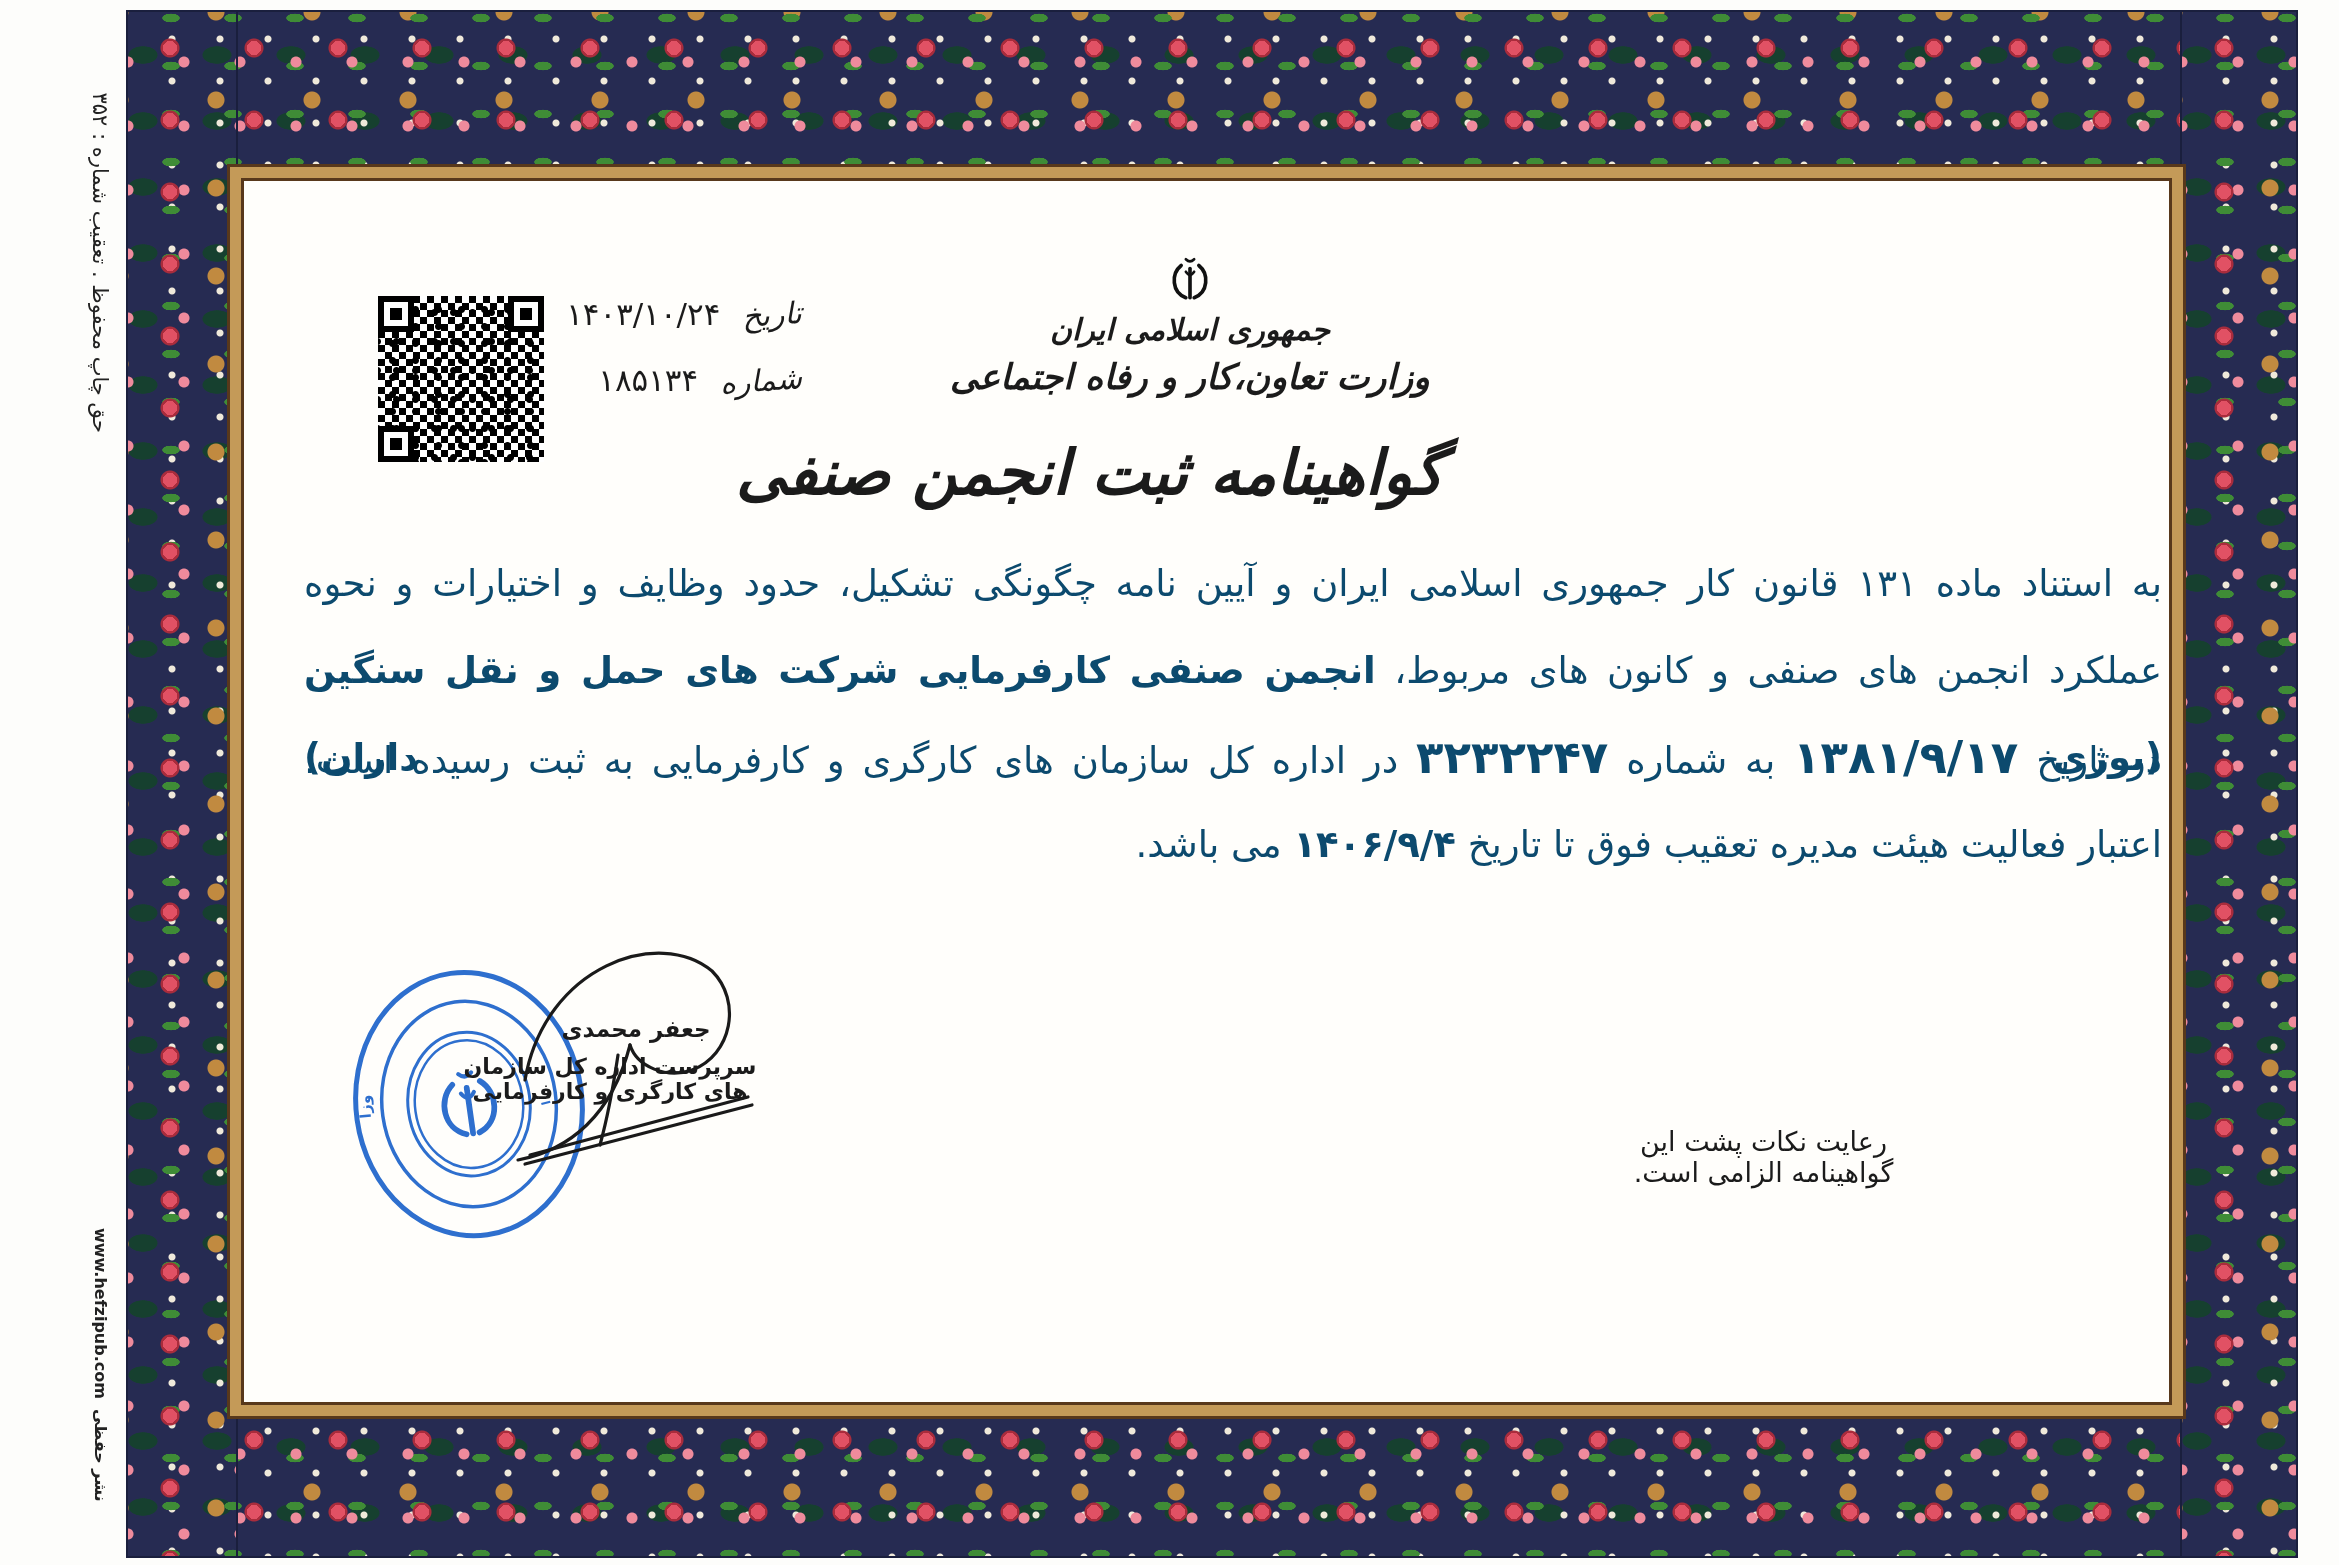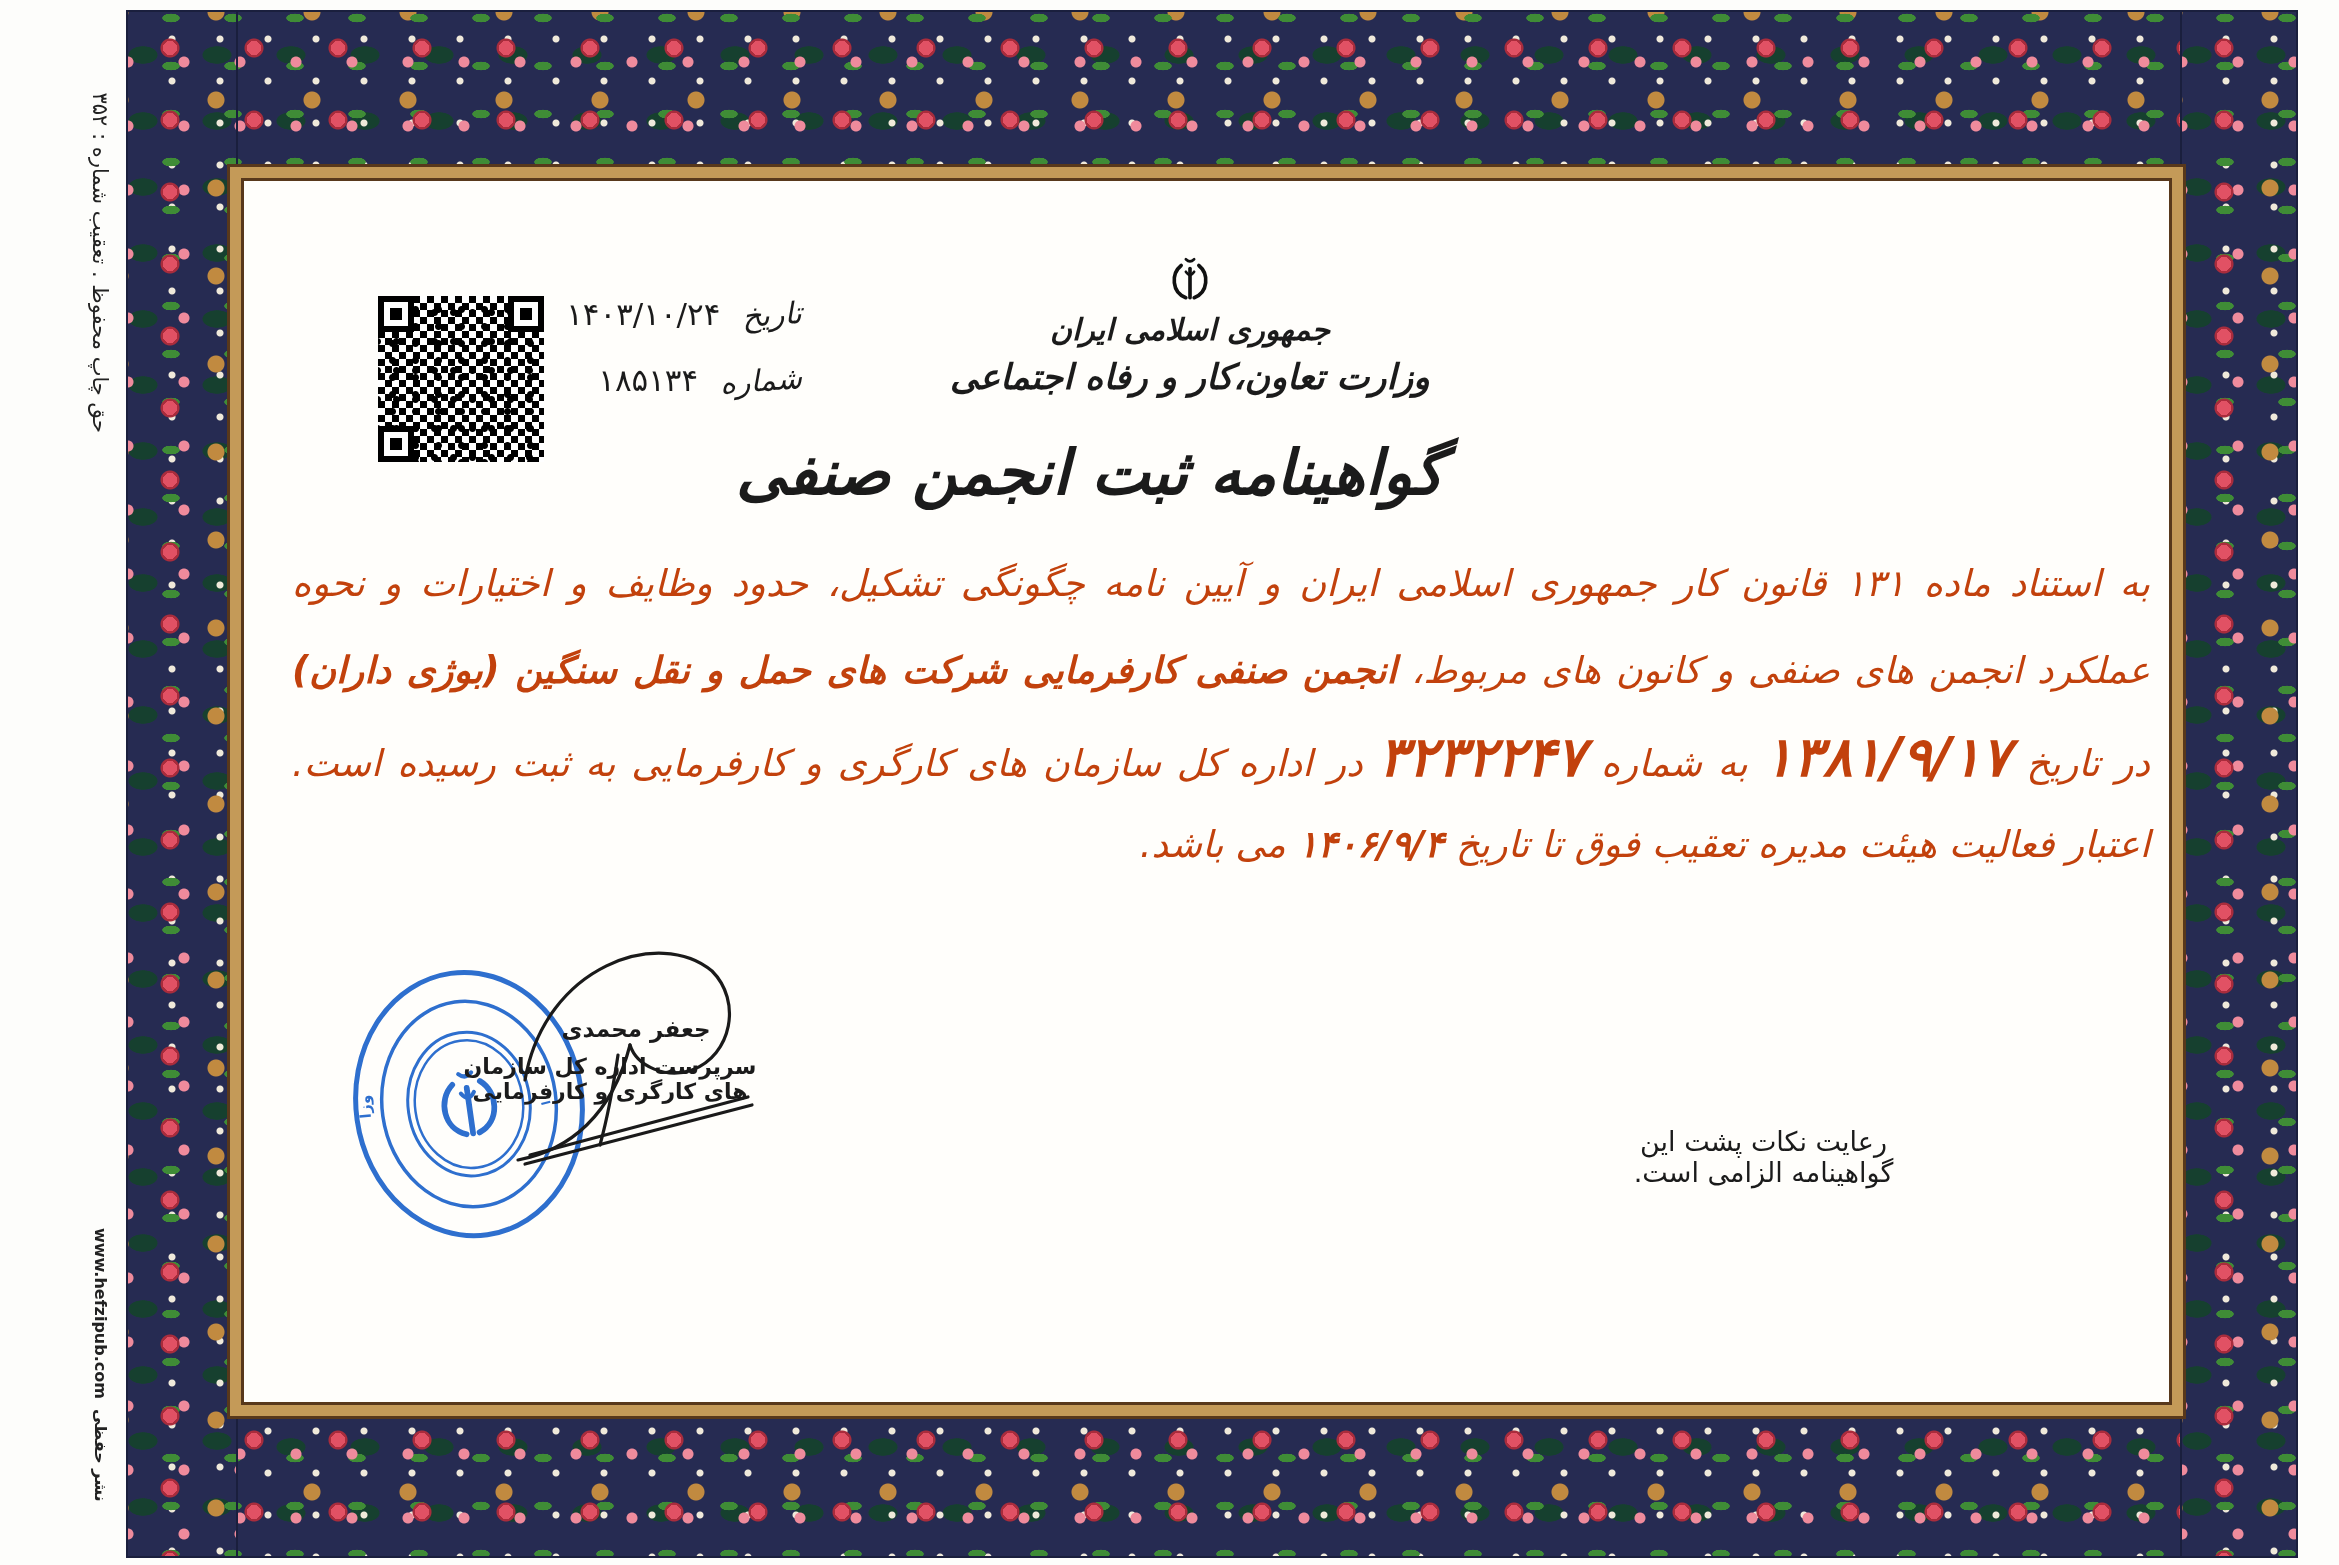--- a/index.html
+++ b/index.html
@@ -60,25 +60,25 @@
   .header{left:890px;top:250px;width:600px;text-align:center;}
   .emblem-top{width:52px;height:58px;color:#111;}
   .country{font-size:30px;font-weight:bold;font-style:italic;margin-top:0px;direction:rtl;}
   .ministry{font-size:35px;font-weight:bold;font-style:italic;margin-top:10px;direction:rtl;}
 
   
   .title{left:640px;top:436px;width:900px;text-align:center;direction:rtl;
     font-size:62px;font-weight:bold;font-style:italic;white-space:nowrap;}
 
   
-  .body-par{left:292px;top:540px;width:1858px;direction:rtl;font-size:37px;color:#c2410c;font-style:italic;}
+  .body-par{left:304px;top:540px;width:1858px;direction:rtl;font-size:37px;color:#0c4a6e;}
   .bline{height:87px;line-height:87px;text-align:justify;text-align-last:justify;}
   .bline.last{text-align-last:start;}
   .b{font-weight:bold;}
-  .bignum{font-weight:bold;font-size:55px;letter-spacing:2px;}
+  .bignum{font-weight:bold;font-size:45px;letter-spacing:2px;}
 
   
   .stamp{left:352px;top:968px;width:235px;height:272px;transform:rotate(-8deg);z-index:4;}
   .sig-svg{left:430px;top:905px;width:720px;height:300px;z-index:6;}
   .sig-name{left:556px;top:1016px;width:160px;text-align:center;font-weight:bold;font-size:23px;direction:rtl;z-index:5;}
   .sig-role{left:450px;top:1054px;width:320px;text-align:center;font-weight:bold;font-size:22px;direction:rtl;z-index:5;}
 
   
   .note{left:1596px;top:1126px;width:335px;font-size:27px;direction:rtl;text-align:center;}
 </style>

